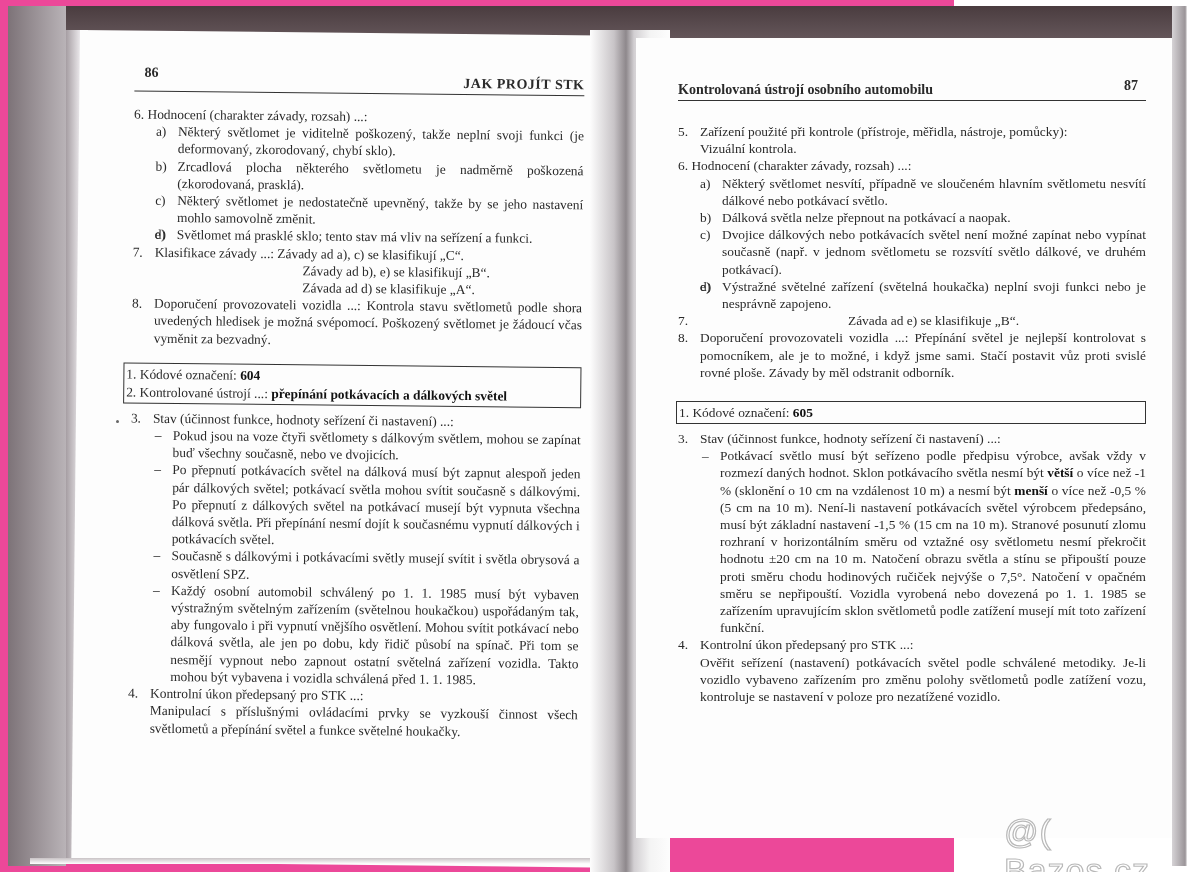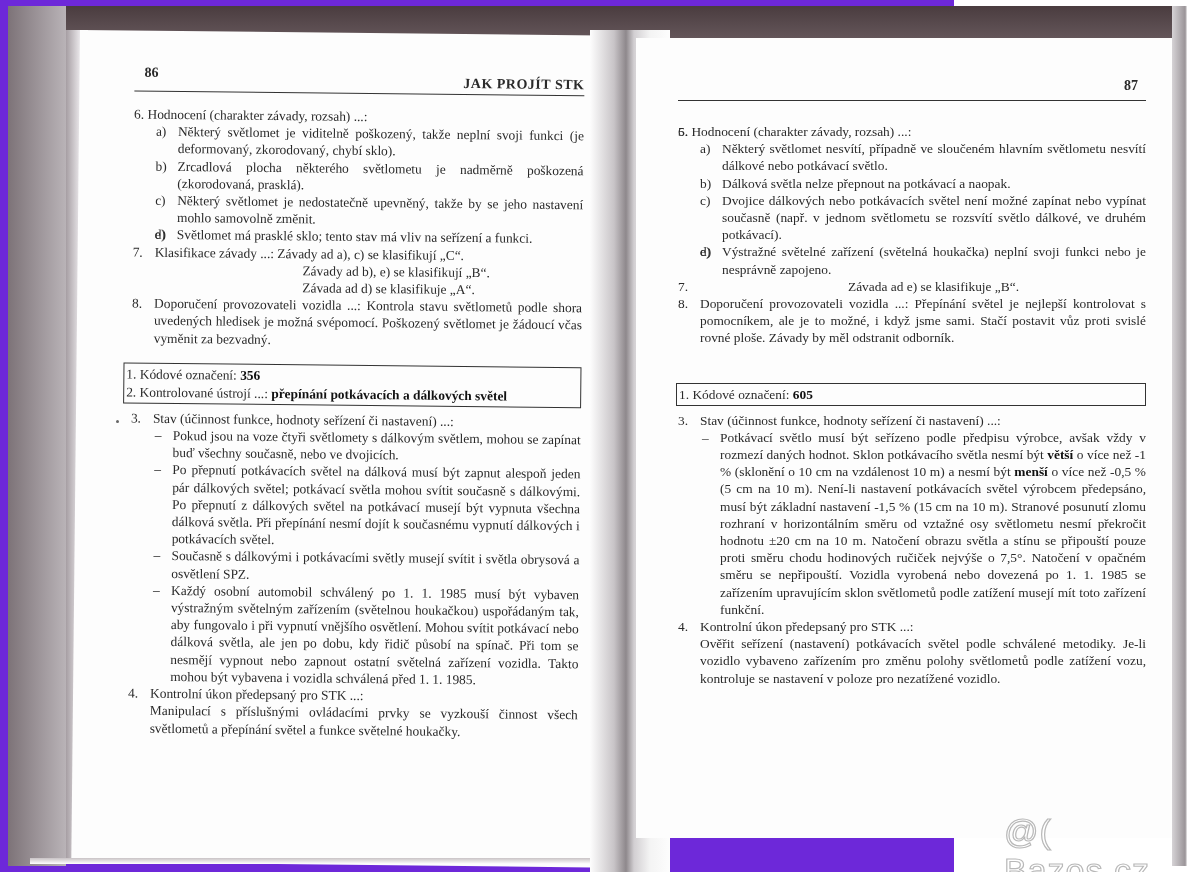--- a/index.html
+++ b/index.html
@@ -1,17 +1,17 @@
 <!DOCTYPE html>
 <html><head>
 <meta charset="utf-8">
 <style>
   html, body { margin:0; padding:0; }
   body { width:1200px; height:872px; background:#ffffff; position:relative; overflow:hidden; font-family:"Liberation Serif", "DejaVu Serif", serif; color:#2a2a2a; }
-  .scan { position:absolute; left:0; top:0; width:954px; height:872px; background:#6d28d9; }
+  .scan { position:absolute; left:0; top:0; width:954px; height:872px; background:#ec4899; }
   .cover-top { position:absolute; left:8px; top:6px; width:1186px; height:40px; background:linear-gradient(#4a3c3f,#6a5c60); }
   .cover-left { position:absolute; left:8px; top:6px; width:58px; height:860px; background:linear-gradient(90deg,#7d7378,#b9b3b7); }
   .cover-right { position:absolute; left:1172px; top:6px; width:22px; height:860px; background:linear-gradient(90deg,#d6d3d6,#9a9498 60%,#ffffff 70%,#fff); }
   .page-edges-left { position:absolute; left:66px; top:30px; width:22px; height:832px; background:linear-gradient(90deg,#a69ea3,#e6e3e6 60%,#fafafa); }
   .page { position:absolute; background:#fdfdfd; }
   .page.left { left:80px; top:30px; width:520px; height:832px; transform:rotate(0.6deg); transform-origin:top left; }
   .page.right { left:636px; top:38px; width:536px; height:800px; }
   .gutter { position:absolute; left:590px; top:30px; width:80px; height:842px; background:linear-gradient(90deg,#fdfdfd 0%,#c8c4c7 30%,#8e888c 45%,#d2cfd2 55%,#f4f4f4 75%,#fdfdfd 100%); }
   .bottom-shadow { position:absolute; left:30px; top:858px; width:560px; height:6px; background:linear-gradient(#c9c3c6,#fff); }
 
@@ -76,21 +76,21 @@
         <div class="classline">Závady ad b), e) se klasifikují „B“.</div>
         <div class="classline">Závada ad d) se klasifikuje „A“.</div>
       </div>
 
       <div class="item just">
         <span class="num">8.</span>
         <span>Doporučení provozovateli vozidla ...: Kontrola stavu světlometů podle shora uvedených hledisek je možná svépomocí. Poškozený světlomet je žádoucí včas vyměnit za bezvadný.</span>
       </div>
 
       <div class="boxed">
-        <div><span>1. Kódové označení: </span><b>356</b></div>
+        <div><span>1. Kódové označení: </span><b>604</b></div>
         <div><span>2. Kontrolované ústrojí ...: </span><b>přepínání potkávacích a dálkových světel</b></div>
       </div>
 
       <div class="item">
         <span class="num">3.</span>
         <div>Stav (účinnost funkce, hodnoty seřízení či nastavení) ...:</div>
         <div class="dash"><span class="d">–</span><span>Pokud jsou na voze čtyři světlomety s dálkovým světlem, mohou se zapínat buď všechny současně, nebo ve dvojicích.</span></div>
         <div class="dash"><span class="d">–</span><span>Po přepnutí potkávacích světel na dálková musí být zapnut alespoň jeden pár dálkových světel; potkávací světla mohou svítit současně s dálkovými. Po přepnutí z dálkových světel na potkávací musejí být vypnuta všechna dálková světla. Při přepínání nesmí dojít k současnému vypnutí dálkových i potkávacích světel.</span></div>
         <div class="dash"><span class="d">–</span><span>Současně s dálkovými i potkávacími světly musejí svítit i světla obrysová a osvětlení SPZ.</span></div>
         <div class="dash"><span class="d">–</span><span>Každý osobní automobil schválený po 1. 1. 1985 musí být vybaven výstražným světelným zařízením (světelnou houkačkou) uspořádaným tak, aby fungovalo i při vypnutí vnějšího osvětlení. Mohou svítit potkávací nebo dálková světla, ale jen po dobu, kdy řidič působí na spínač. Při tom se nesmějí vypnout nebo zapnout ostatní světelná zařízení vozidla. Takto mohou být vybavena i vozidla schválená před 1. 1. 1985.</span></div>
@@ -102,26 +102,29 @@
         <div>Manipulací s příslušnými ovládacími prvky se vyzkouší činnost všech světlometů a přepínání světel a funkce světelné houkačky.</div>
       </div>
     </div>
   </div>
 
   <div class="gutter"></div>
 
   <div class="page right">
     <div class="content">
       <div class="running-head">
+        <span class="rt">Kontrolovaná ústrojí osobního automobilu</span>
         <span class="pn">87</span>
       </div>
       <div class="spacer"></div>
 
       <div class="item">
         <span class="num">5.</span>
+        <div>Zařízení použité při kontrole (přístroje, měřidla, nástroje, pomůcky):</div>
+        <div>Vizuální kontrola.</div>
       </div>
 
       <div>
         <div>6. Hodnocení (charakter závady, rozsah) ...:</div>
         <div style="padding-left:22px">
           <div class="sub"><span class="lab">a)</span><span>Některý světlomet nesvítí, případně ve sloučeném hlavním světlometu nesvítí dálkové nebo potkávací světlo.</span></div>
           <div class="sub"><span class="lab">b)</span><span>Dálková světla nelze přepnout na potkávací a naopak.</span></div>
           <div class="sub"><span class="lab">c)</span><span>Dvojice dálkových nebo potkávacích světel není možné zapínat nebo vypínat současně (např. v jednom světlometu se rozsvítí světlo dálkové, ve druhém potkávací).</span></div>
           <div class="sub"><span class="lab">d)</span></div>
           <div class="sub"><span class="lab">e)</span><span>Výstražné světelné zařízení (světelná houkačka) neplní svoji funkci nebo je nesprávně zapojeno.</span></div>
@@ -131,21 +134,21 @@
       <div class="item">
         <span class="num">7.</span>
         <div class="classline">Závada ad e) se klasifikuje „B“.</div>
       </div>
 
       <div class="item just">
         <span class="num">8.</span>
         <span>Doporučení provozovateli vozidla ...: Přepínání světel je nejlepší kontrolovat s pomocníkem, ale je to možné, i když jsme sami. Stačí postavit vůz proti svislé rovné ploše. Závady by měl odstranit odborník.</span>
       </div>
 
-      <div class="boxed" style="margin-left:-2px;margin-top:36px">
+      <div class="boxed" style="margin-left:-2px;margin-top:20px">
         <div><span>1. Kódové označení: </span><b>605</b></div>
       </div>
 
       <div class="item">
         <span class="num">3.</span>
         <div>Stav (účinnost funkce, hodnoty seřízení či nastavení) ...:</div>
         <div class="dash"><span class="d">–</span><span>Potkávací světlo musí být seřízeno podle předpisu výrobce, avšak vždy v rozmezí daných hodnot. Sklon potkávacího světla nesmí být </span><b>větší</b><span> o více než -1 % (sklonění o 10 cm na vzdálenost 10 m) a nesmí být </span><b>menší</b><span> o více než -0,5 % (5 cm na 10 m). Není-li nastavení potkávacích světel výrobcem předepsáno, musí být základní nastavení -1,5 % (15 cm na 10 m). Stranové posunutí zlomu rozhraní v horizontálním směru od vztažné osy světlometu nesmí překročit hodnotu ±20 cm na 10 m. Natočení obrazu světla a stínu se připouští pouze proti směru chodu hodinových ručiček nejvýše o 7,5°. Natočení v opačném směru se nepřipouští. Vozidla vyrobená nebo dovezená po 1. 1. 1985 se zařízením upravujícím sklon světlometů podle zatížení musejí mít toto zařízení funkční.</span></div>
       </div>
 
       <div class="item just">

